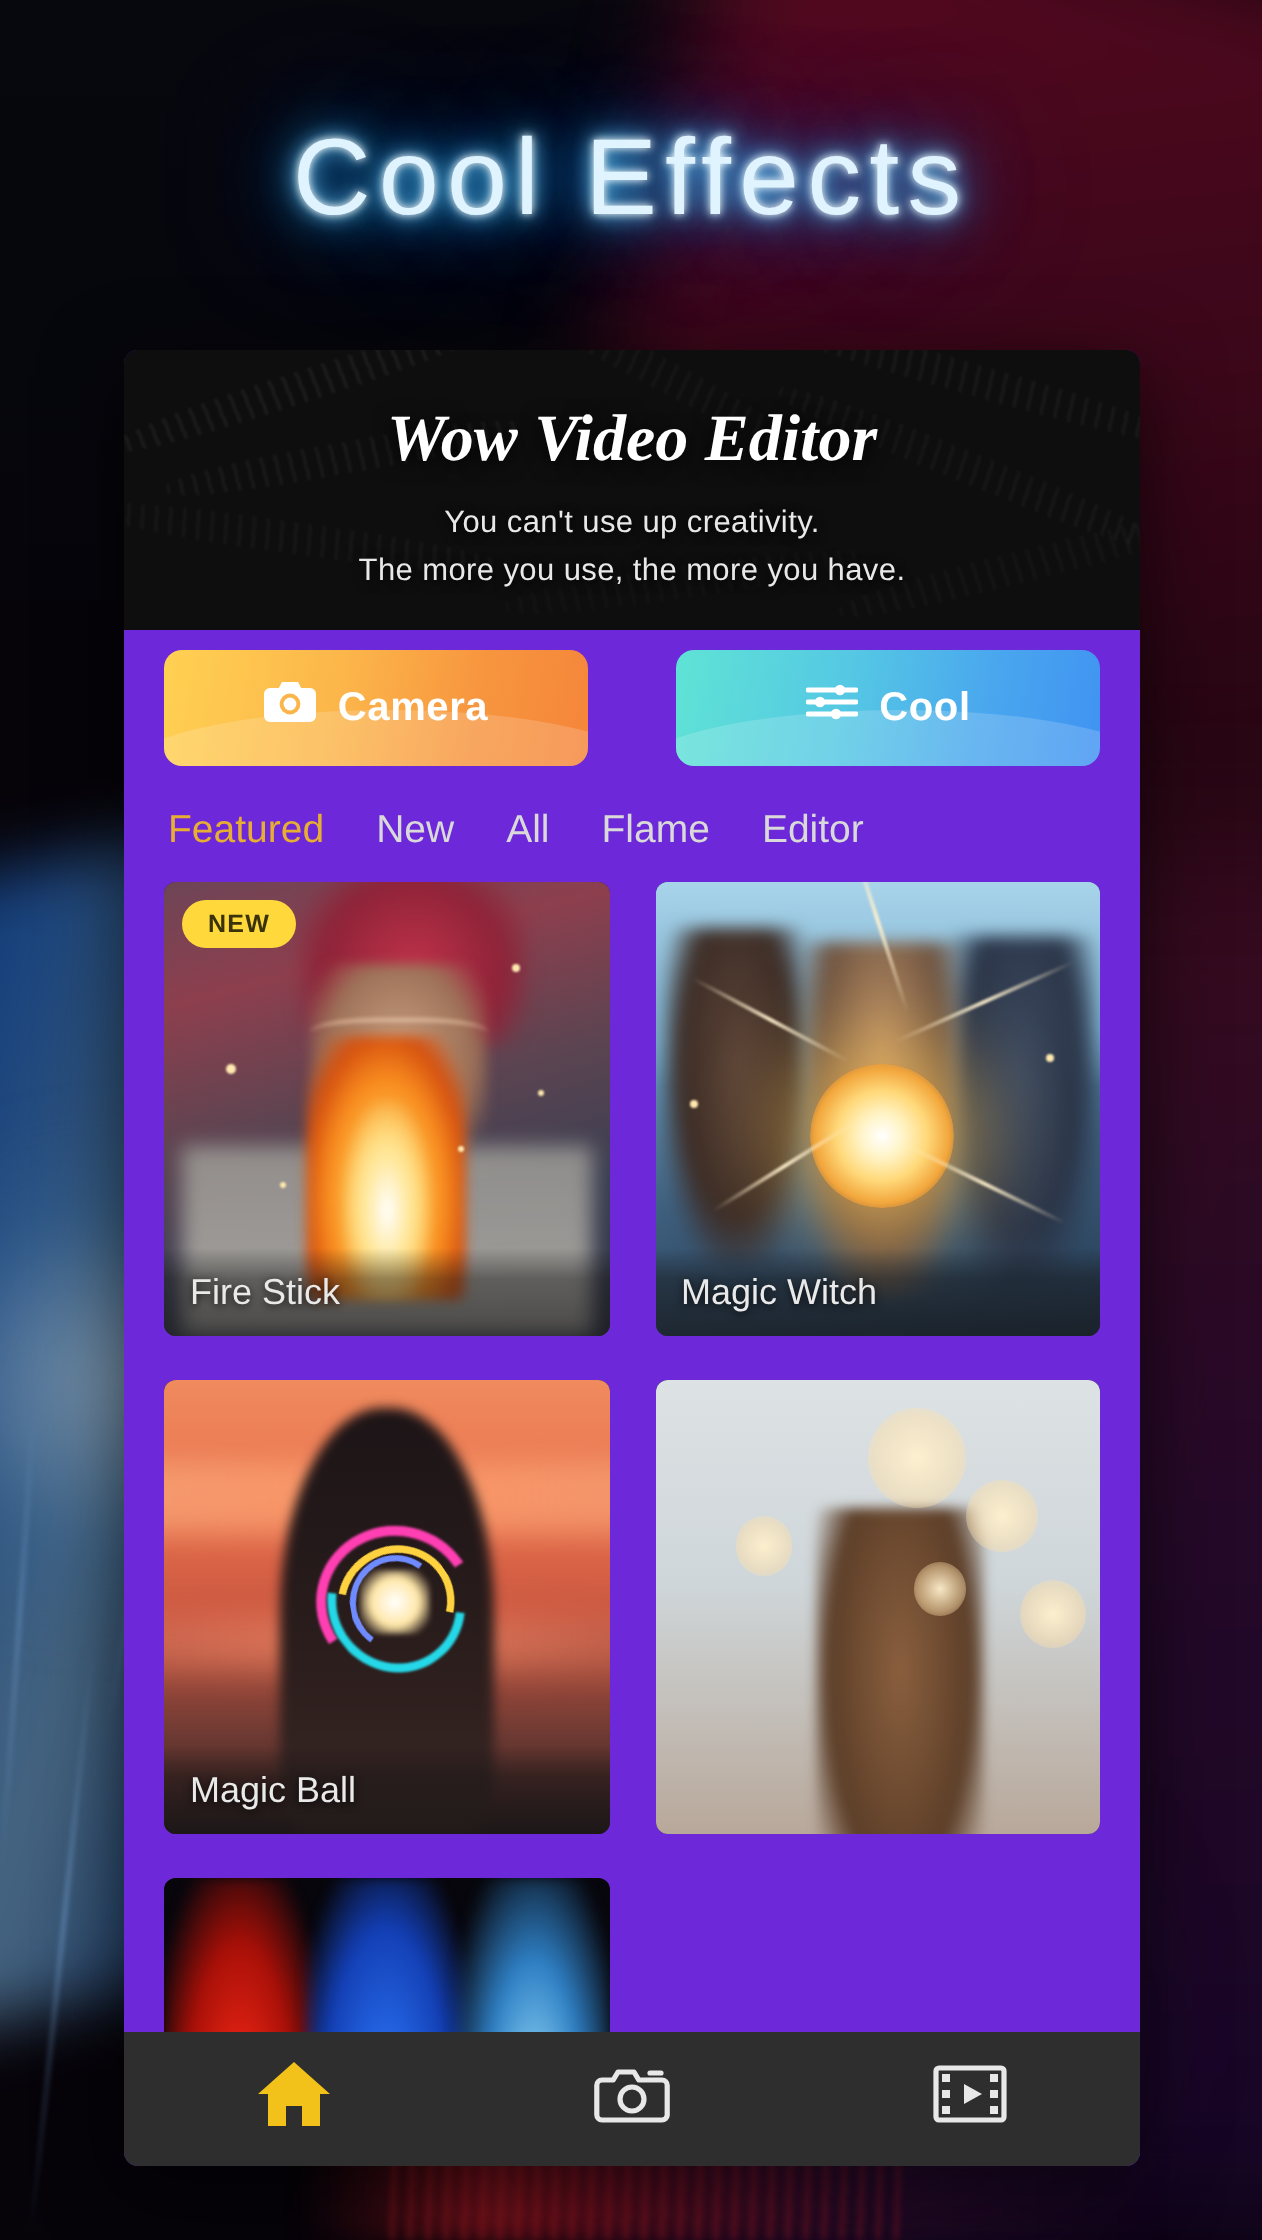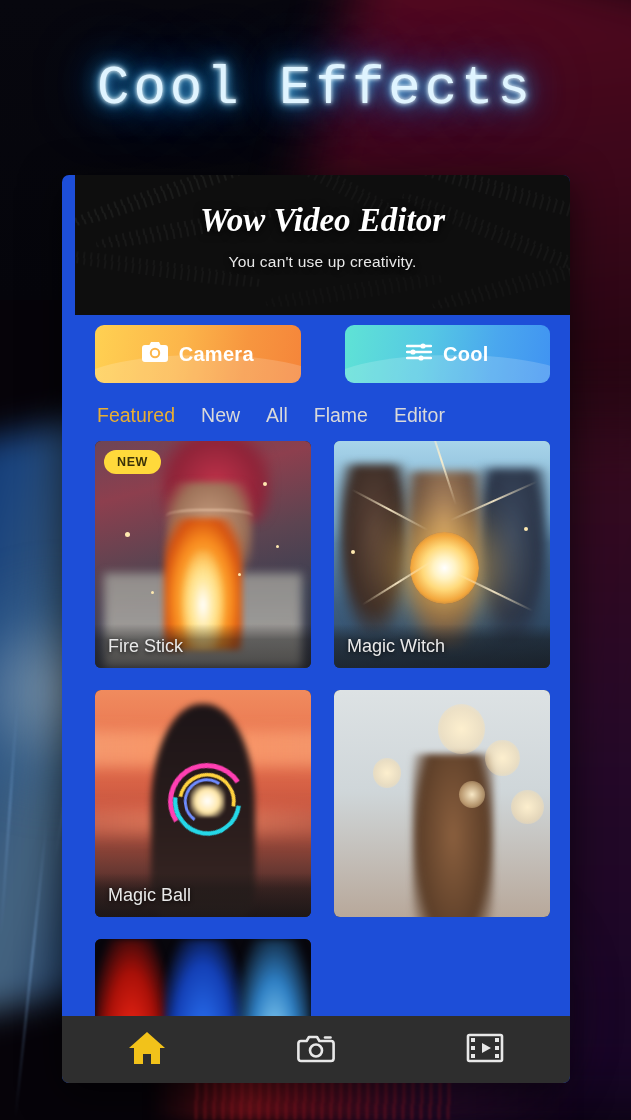--- a/index.html
+++ b/index.html
@@ -57,38 +57,37 @@
   }
   .bg-violet {
     position:absolute; right:40px; bottom:-40px; width:320px; height:300px;
     background:radial-gradient(ellipse at 50% 50%, rgba(80,40,120,.45) 0%, rgba(40,16,70,.2) 50%, rgba(0,0,0,0) 75%);
     filter:blur(20px);
   }
 
   
   #neon-title {
     position:absolute; left:0; top:58px; width:631px; text-align:center;
-    font-family:Liberation Mono, monospace;
+    font-family:Liberation Sans, sans-serif;
     font-size:54px; letter-spacing:4px; font-weight:400;
     color:#dff4ff;
     text-shadow:
       0 0 4px #ffffff,
       0 0 10px #6fd4ff,
       0 0 20px #2aa8ff,
       0 0 38px #0d7fe0,
       0 0 66px #0a5bb5;
     z-index:3;
   }
 
   
   #phone {
     position:absolute; left:62px; top:175px; width:508px; height:908px;
-    background:#1d4ed8; border-radius:7px; overflow:hidden; z-index:4;
+    background:#6d28d9; border-radius:7px; overflow:hidden; z-index:4;
     box-shadow:0 10px 40px rgba(0,0,0,.65);
-    padding-left:13px;
   }
 
   
   #app-header {
     position:relative; height:140px; overflow:hidden;
     background:#131313;
   }
   .fern { position:absolute; inset:0; overflow:hidden; }
   .frond {
     position:absolute;
@@ -288,20 +287,21 @@
         <div class="frond f3"></div>
       <div class="frond f4"></div>
         <div class="frond f5"></div>
         <div class="frond f6"></div>
       <div class="frond f7"></div>
         <div class="frond f8"></div>
     </div>
     <div class="hdr-dim"></div>
     <div id="app-title">Wow Video Editor</div>
     <div class="tagline" id="tagline1">You can't use up creativity.</div>
+    <div class="tagline" id="tagline2">The more you use, the more you have.</div>
   </div>
 
   <div id="actions">
     <button class="action-btn" id="camera-button">
       <span class="btn-gloss"></span>
       <span class="btn-icon">
         <svg width="26" height="22" viewBox="0 0 26 22" fill="#fff">
           <path d="M9 1h8l1.6 3H23a3 3 0 0 1 3 3v11a3 3 0 0 1-3 3H3a3 3 0 0 1-3-3V7a3 3 0 0 1 3-3h4.4L9 1z"></path>
           <circle cx="13" cy="12" r="5.2" fill="#fcb54a"></circle>
           <circle cx="13" cy="12" r="3.2" fill="#fff"></circle>

